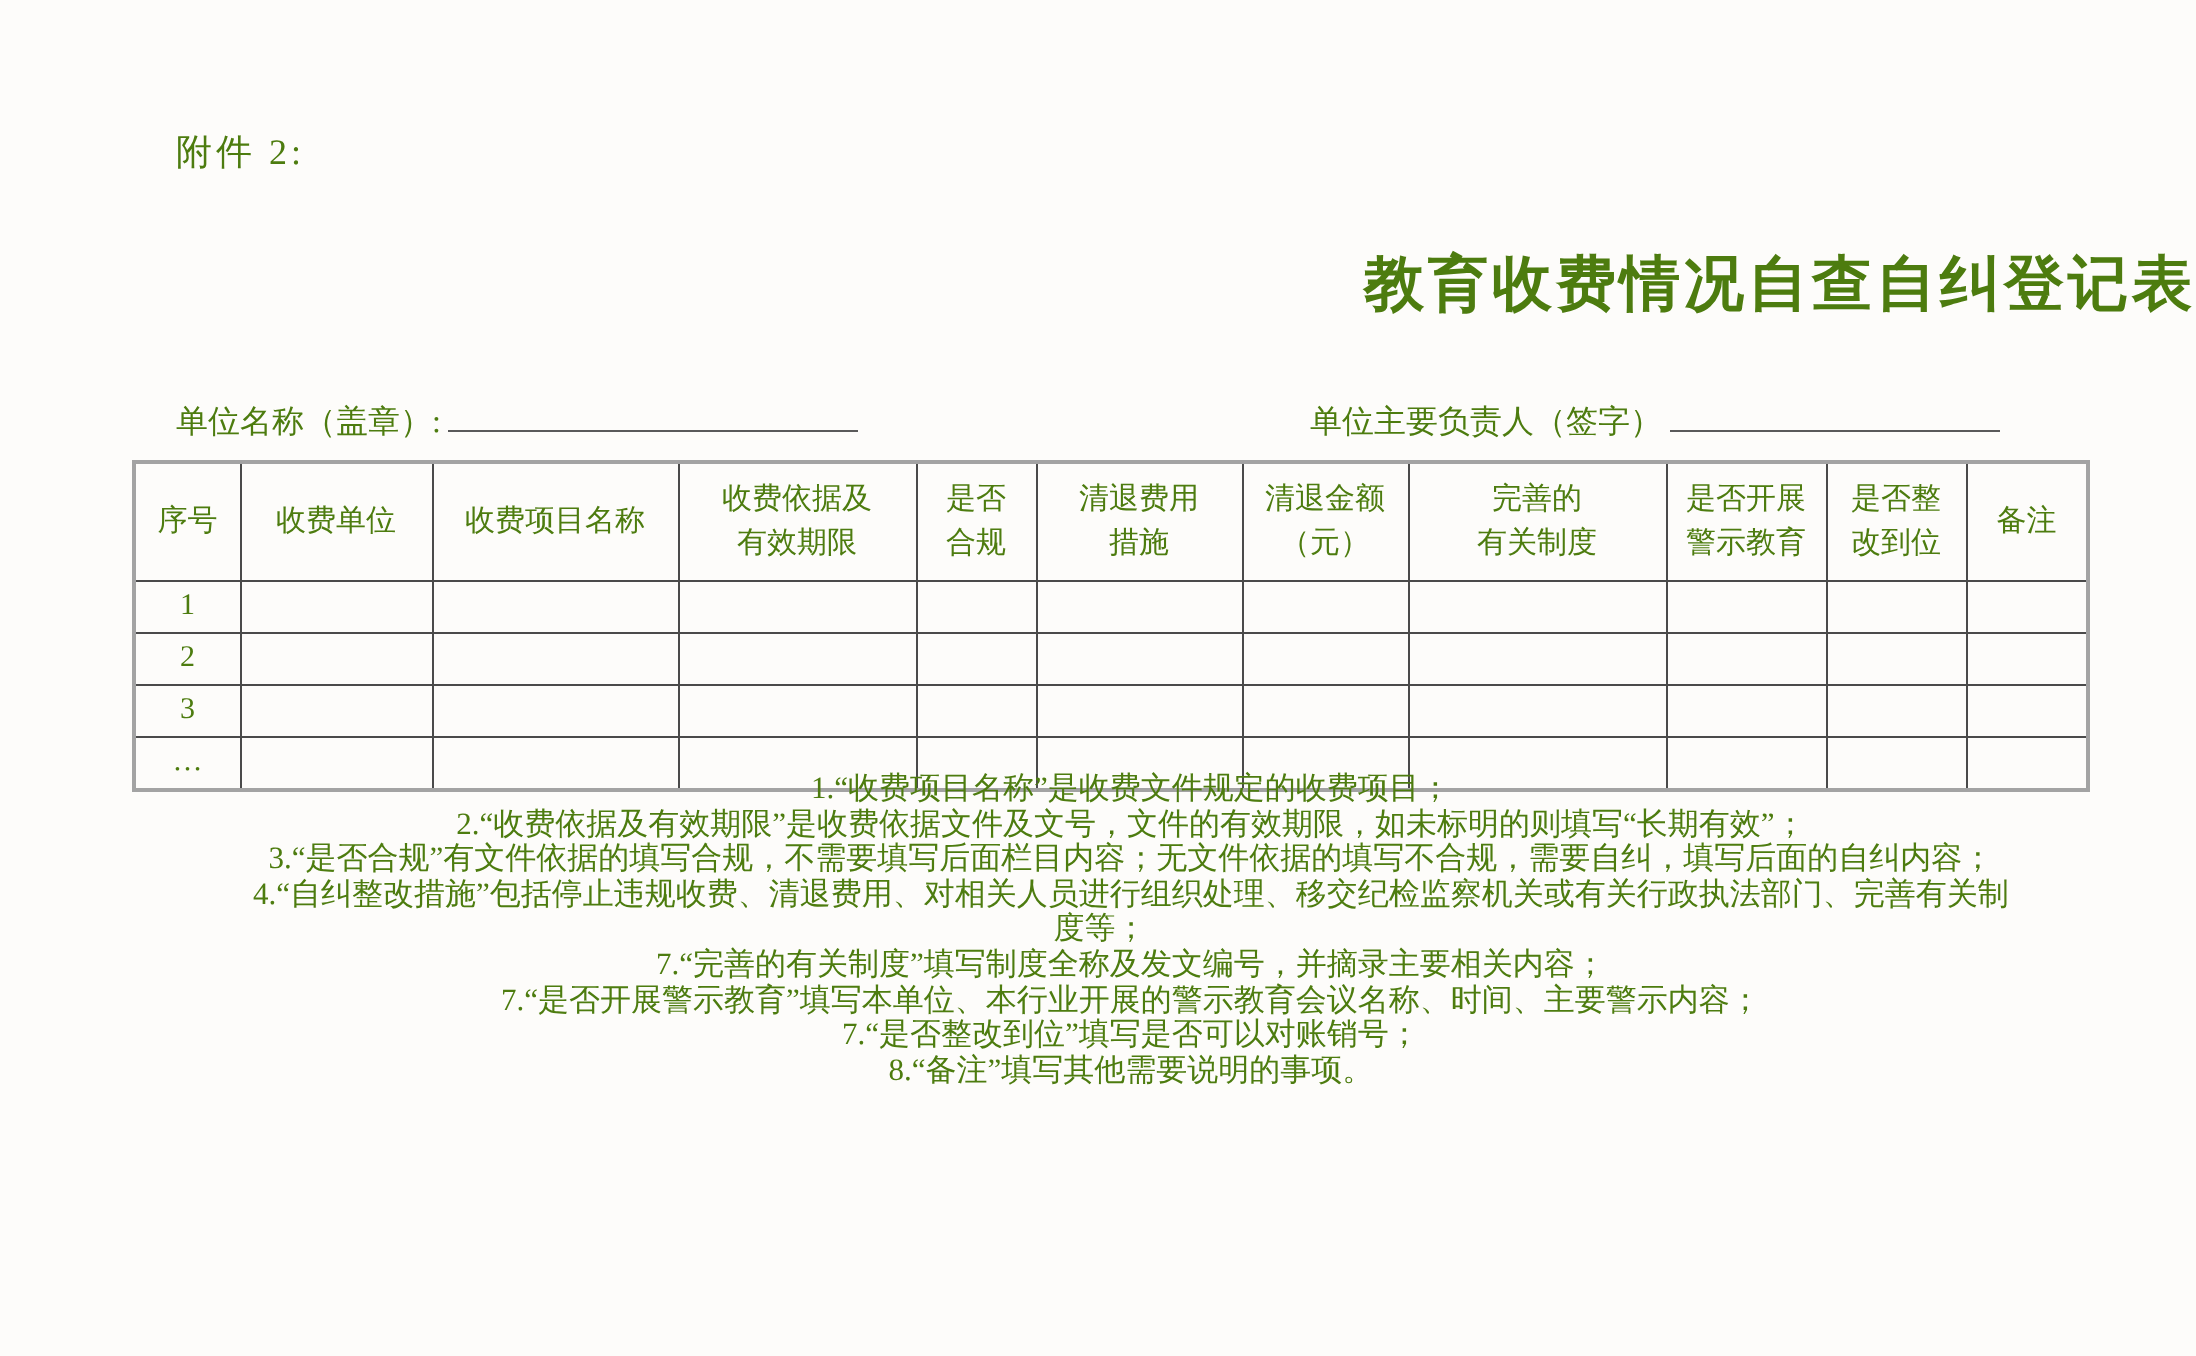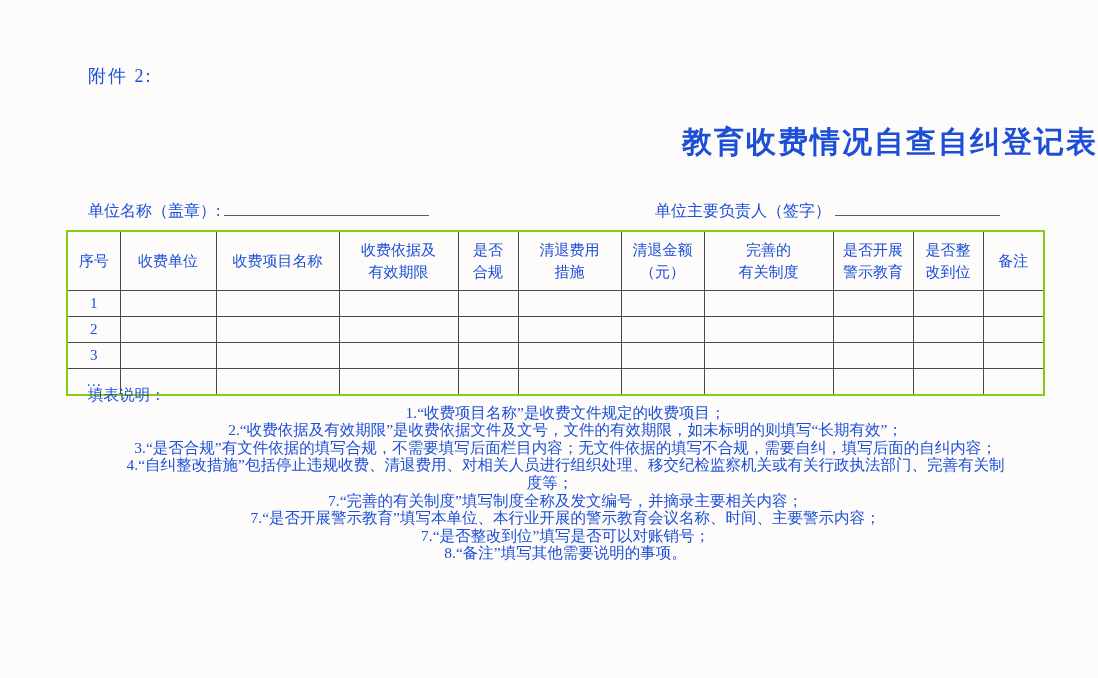--- a/index.html
+++ b/index.html
@@ -6,21 +6,21 @@
     margin: 0;
     padding: 0;
     background: #ffffff;
   }
   .page {
     position: relative;
     width: 1098px;
     height: 678px;
     background: #fdfcfa;
     font-family: "Liberation Serif", "DejaVu Serif", serif;
-    color: #1d4ed8;
+    color: #4d7c0f;
     overflow: hidden;
   }
   .attachment-label {
     position: absolute;
     left: 88px;
     top: 64px;
     font-size: 18px;
     letter-spacing: 2px;
   }
   .doc-title {
@@ -54,21 +54,21 @@
   .blank-line.right-blank { width: 165px; }
 
   table.fee-table {
     position: absolute;
     left: 66px;
     top: 230px;
     width: 977px;
     border-collapse: collapse;
     table-layout: fixed;
     font-size: 15px;
-    border: 2px solid #84cc16;
+    border: 2px solid #a3a3a3;
   }
   .fee-table th, .fee-table td {
     border: 1px solid #4a4a4a;
     text-align: center;
     vertical-align: middle;
     font-weight: normal;
     padding: 0;
     overflow: hidden;
   }
   .fee-table thead th { height: 58px; line-height: 22px; }
@@ -212,21 +212,20 @@
           <td></td>
           <td></td>
           <td></td>
           <td></td>
           <td></td>
       </tr>
     </tbody>
   </table>
 
   <div class="notes">
-    <p>填表说明：</p>
     <p class="note-item">1.“收费项目名称”是收费文件规定的收费项目；</p>
     <p class="note-item">2.“收费依据及有效期限”是收费依据文件及文号，文件的有效期限，如未标明的则填写“长期有效”；</p>
     <p class="note-item">3.“是否合规”有文件依据的填写合规，不需要填写后面栏目内容；无文件依据的填写不合规，需要自纠，填写后面的自纠内容；</p>
     <p class="note-item">4.“自纠整改措施”包括停止违规收费、清退费用、对相关人员进行组织处理、移交纪检监察机关或有关行政执法部门、完善有关制度等；</p>
     <p class="note-item">7.“完善的有关制度”填写制度全称及发文编号，并摘录主要相关内容；</p>
     <p class="note-item">7.“是否开展警示教育”填写本单位、本行业开展的警示教育会议名称、时间、主要警示内容；</p>
     <p class="note-item">7.“是否整改到位”填写是否可以对账销号；</p>
     <p class="note-item">8.“备注”填写其他需要说明的事项。</p>
   </div>
 

